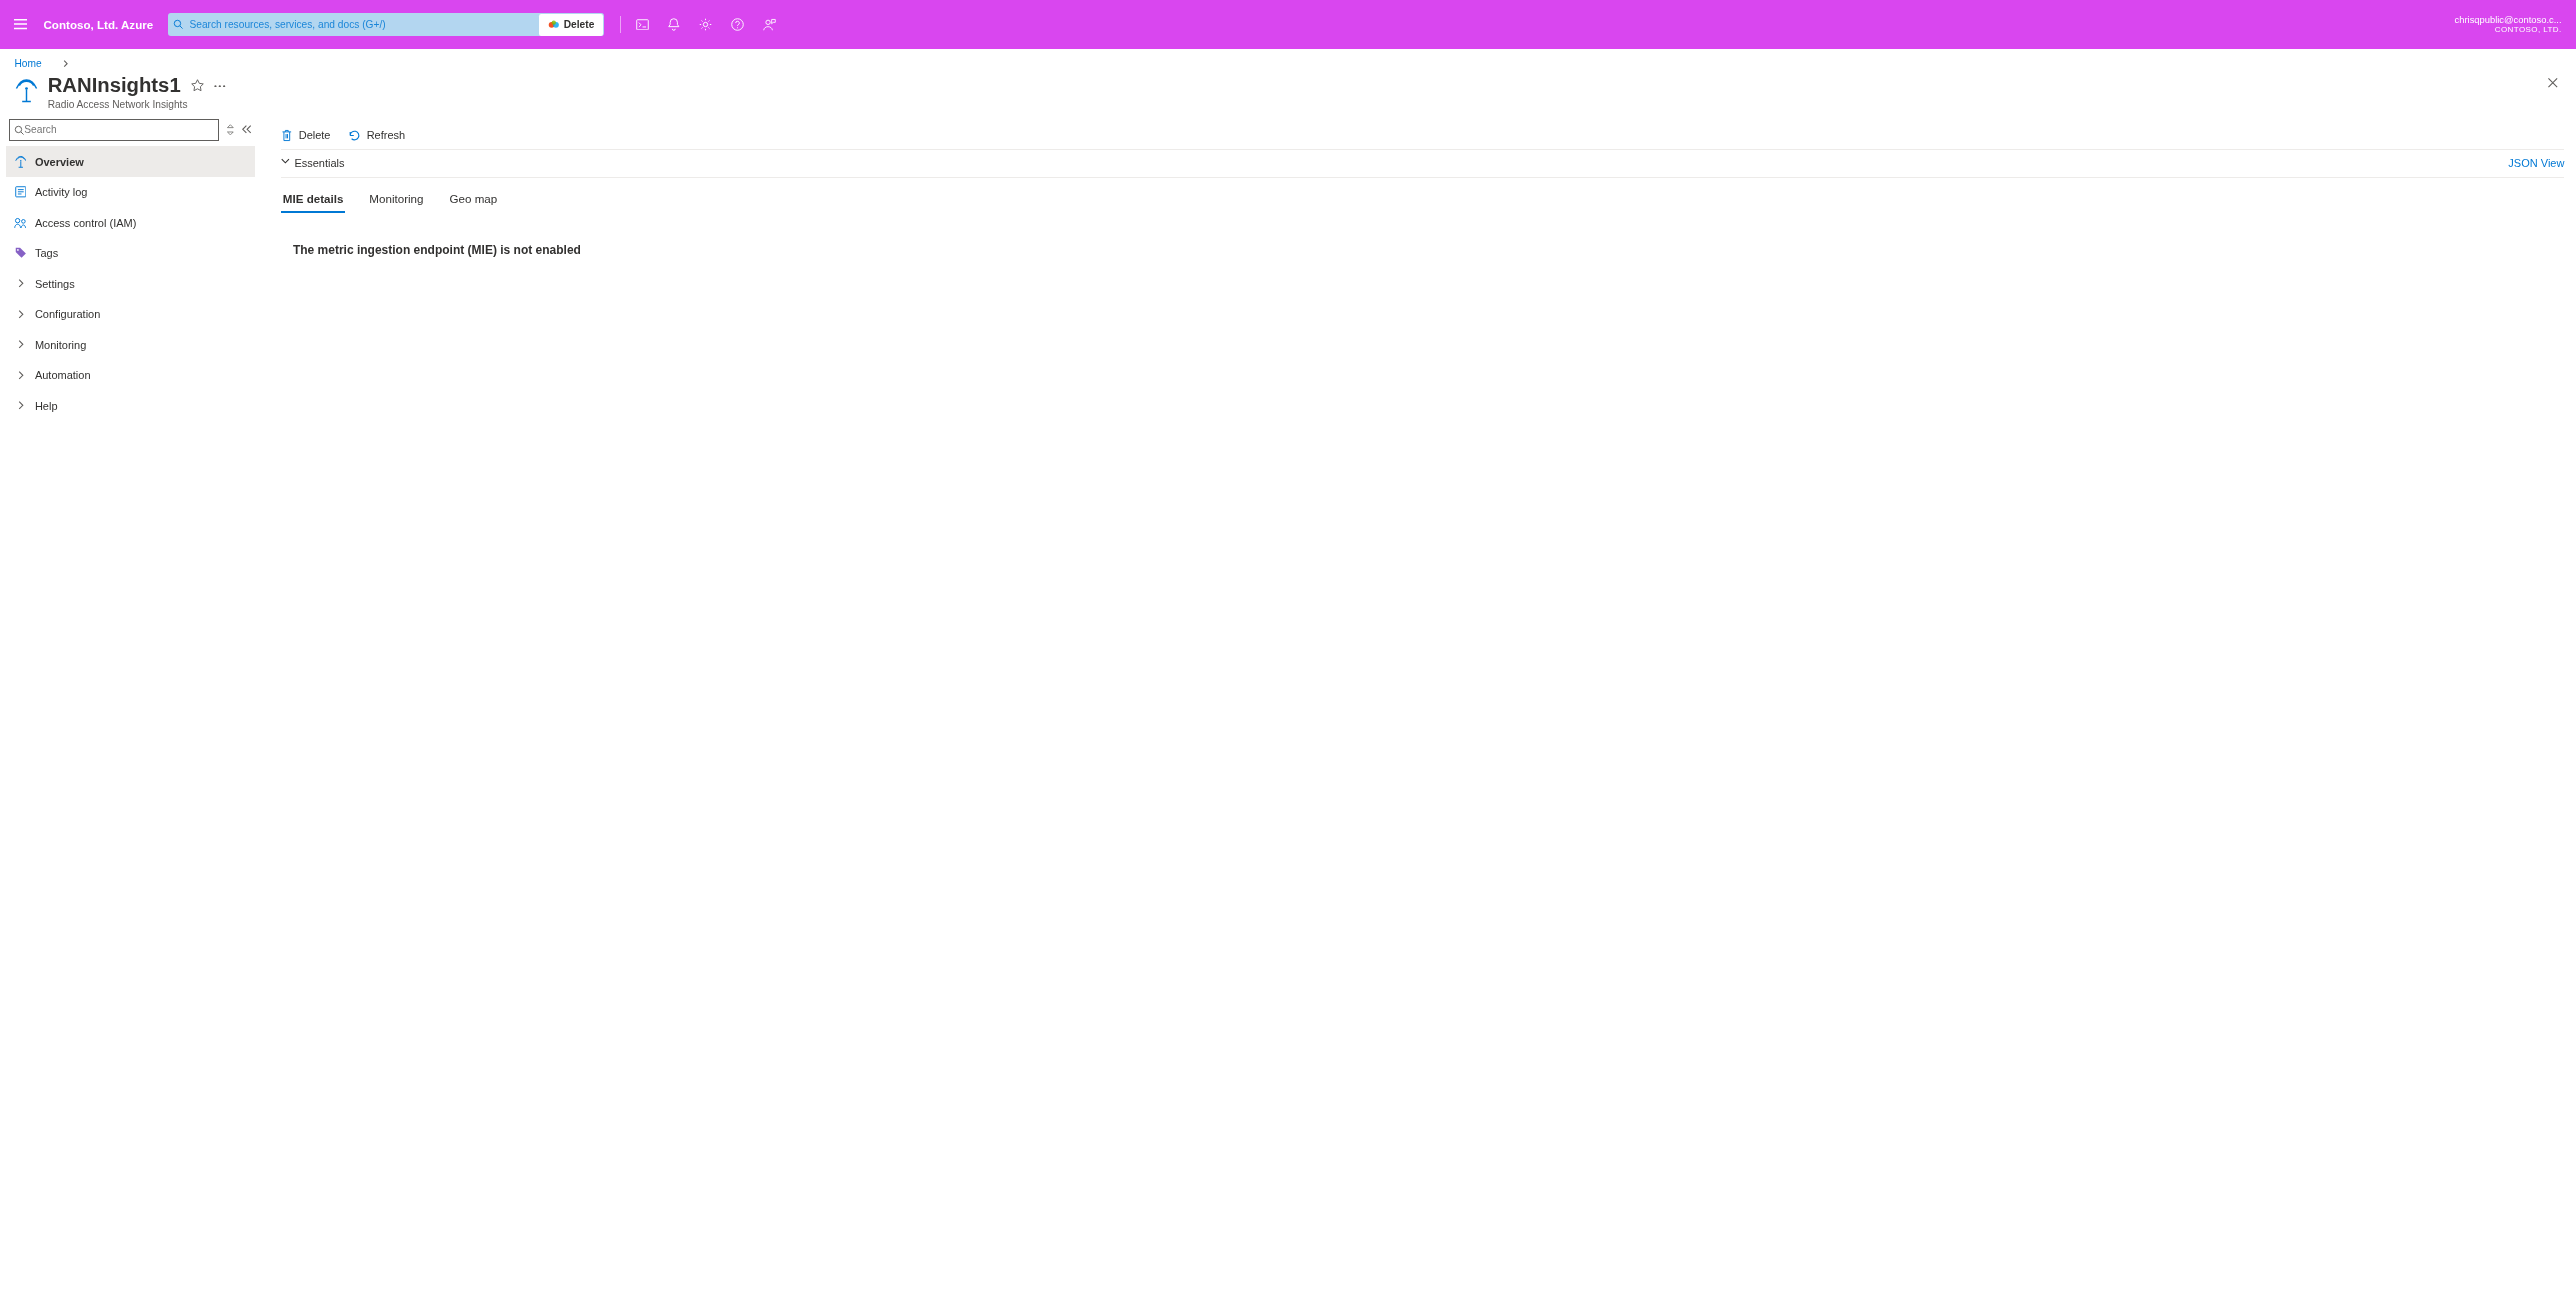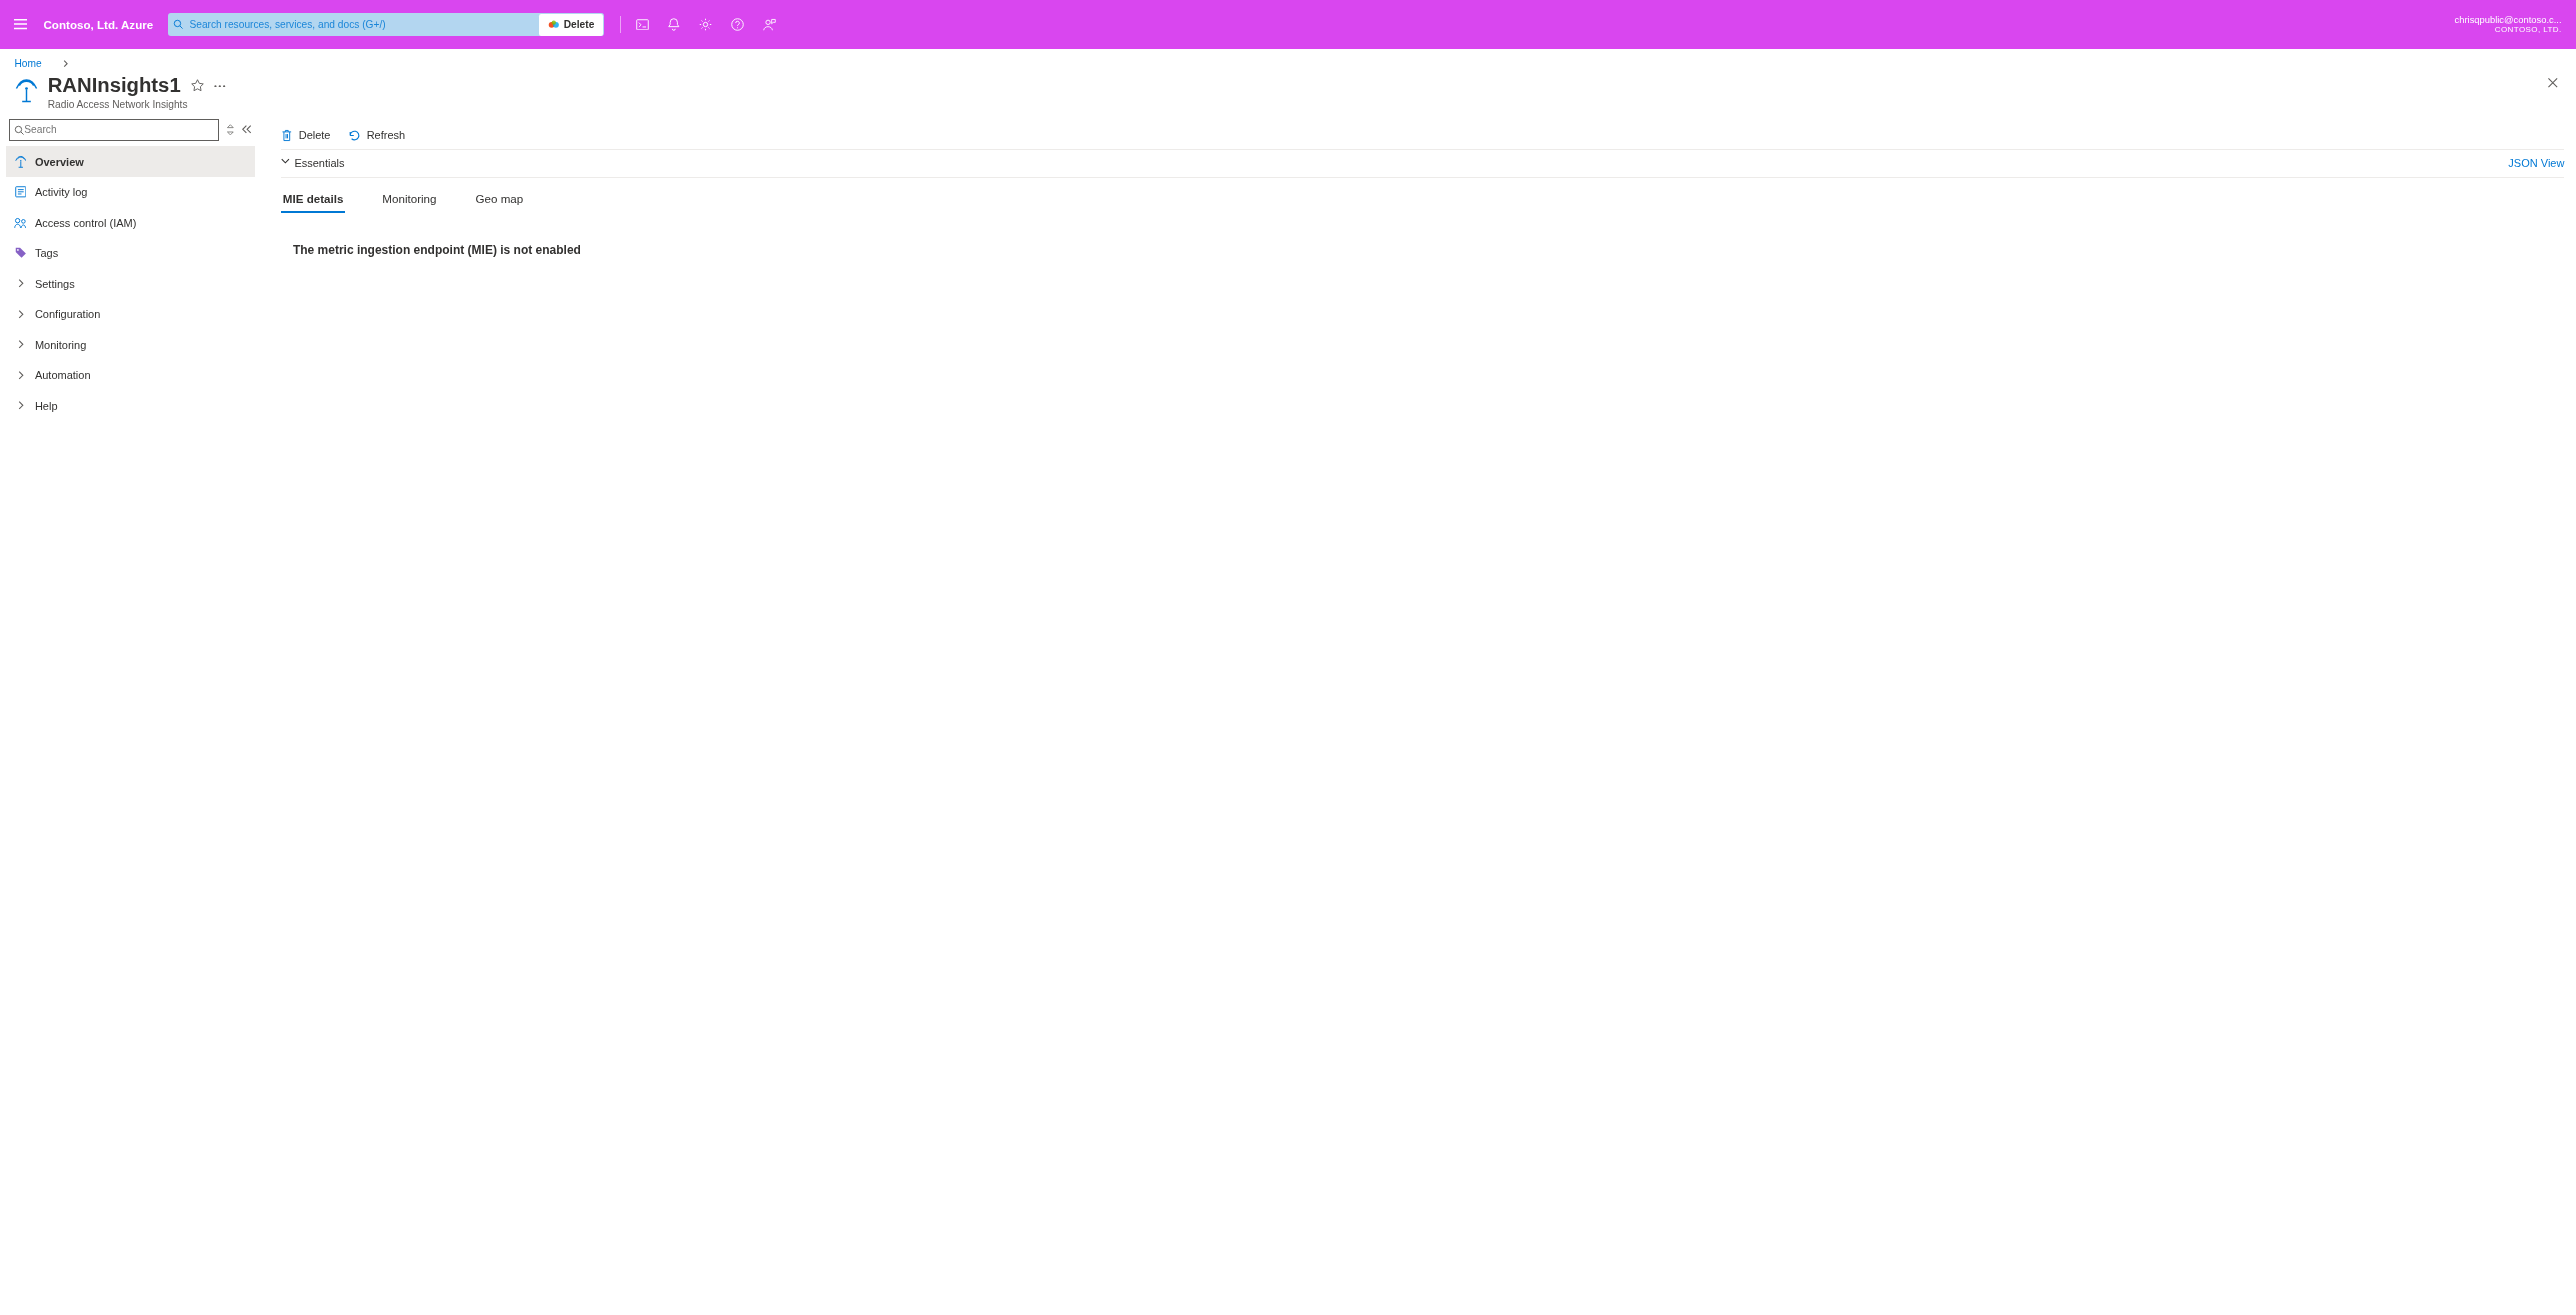--- a/index.html
+++ b/index.html
@@ -50,21 +50,21 @@
 
 .main { flex: 1; padding: 0 11.6px 14.5px 20.3px; }
 .cmdbar { display: flex; align-items: center; gap: 17.4px; padding: 10.2px 0 7.3px; border-bottom: 0.7px solid #edebe9; }
 .cmd-btn { display: flex; align-items: center; gap: 5.8px; color: #323130; cursor: pointer; font-size: 11px; }
 .cmd-btn .ic { color: #0078d4; }
 
 .essentials-row { display: flex; align-items: center; padding: 7.3px 0; border-bottom: 0.7px solid #edebe9; }
 .ess-toggle { display: flex; align-items: flex-start; gap: 4.4px; cursor: pointer; color: #323130; font-size: 11px; }
 .json-view { margin-left: auto; color: #0078d4; cursor: pointer; font-size: 11px; }
 
-.tabs { display: flex; gap: 36px; margin-top: 8.7px; border-bottom: 0.7px solid transparent; }
+.tabs { display: flex; gap: 23px; margin-top: 8.7px; border-bottom: 0.7px solid transparent; }
 .tab { padding: 5.8px 1.5px 7.3px; cursor: pointer; font-size: 11.6px; color: #323130; position: relative; }
 .tab.active { font-weight: 600; }
 .tab.active::after { content: ""; position: absolute; left: 0; right: 0; bottom: -0.7px; height: 2.2px; background: #0078d4; }
 
 .tab-content { padding: 29px 11.6px; }
 .mie-msg { font-weight: 700; font-size: 12px; }
 
 svg { display: block; }
 </style>
 </head>

